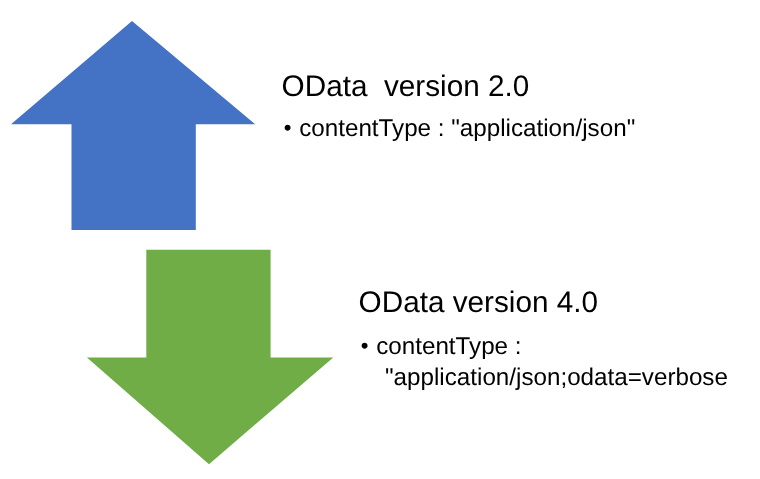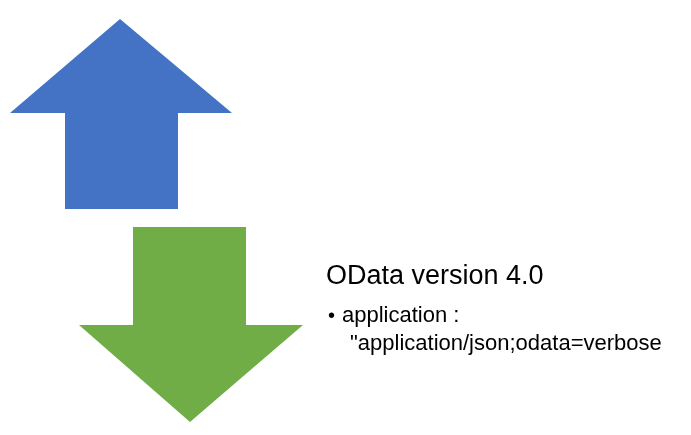--- a/index.html
+++ b/index.html
@@ -81,22 +81,28 @@
 </head>
 <body>
 
 <div id="canvas">
 
   <svg class="arrow-layer" viewBox="0 0 691 435" width="691" height="435" xmlns="http://www.w3.org/2000/svg">
     <polygon fill="#4472C4" points="120,19 232,113 178,113 178,209 65,209 65,113 10,113"></polygon>
     <polygon fill="#70AD47" points="133,227 246,227 246,325 303,325 190,422 79,325 133,325"></polygon>
   </svg>
 
+  <div class="text-block" id="block-odata2">
+    <div class="heading">OData  version 2.0</div>
+    <ul class="bullet-list">
+      <li class="bullet-item">contentType : "application/json"</li>
+    </ul>
+  </div>
 
   <div class="text-block" id="block-odata3">
     <div class="heading">OData version 4.0</div>
     <ul class="bullet-list">
-      <li class="bullet-item">application :</li>
+      <li class="bullet-item">contentType :</li>
       <li class="bullet-cont">"application/json;odata=verbose</li>
     </ul>
   </div>
 
 </div>
 
 </body></html>

